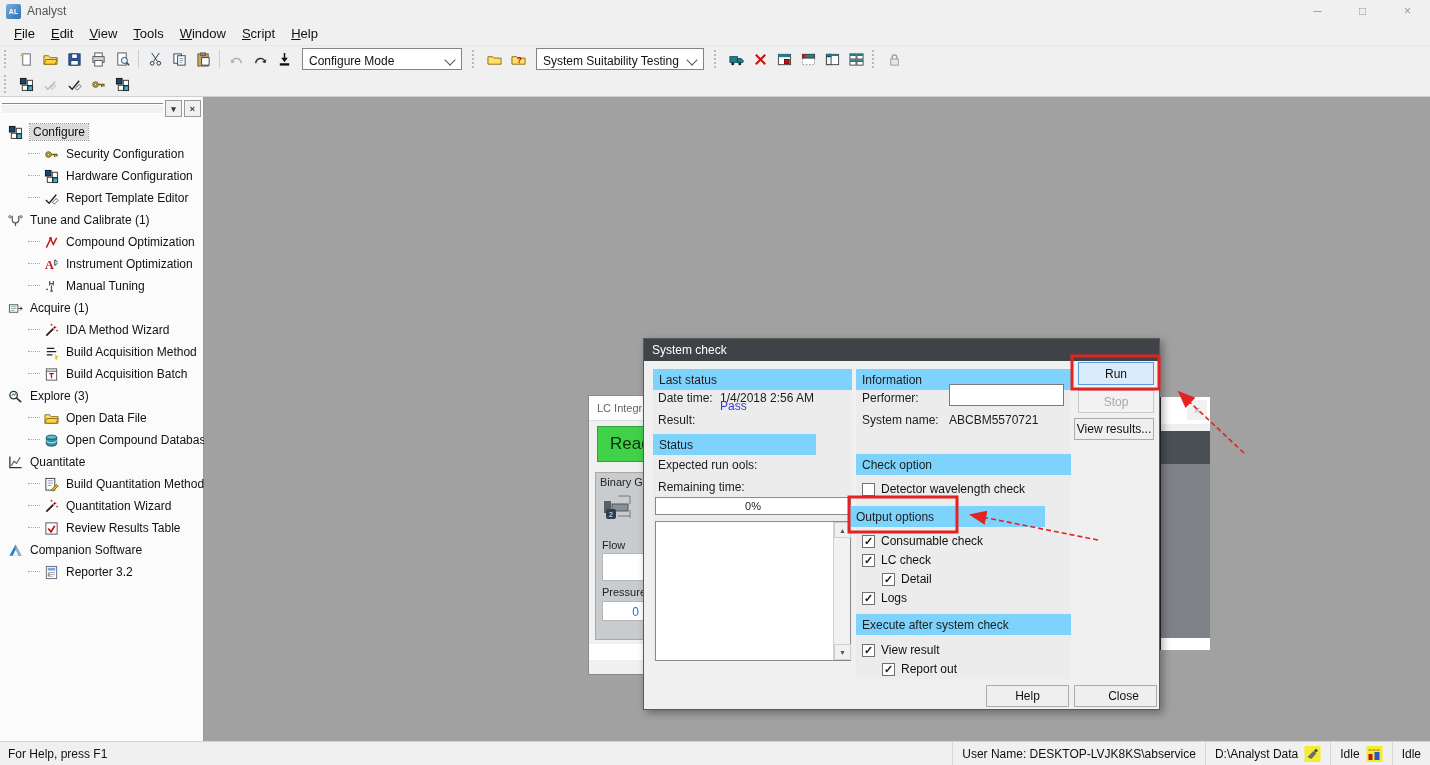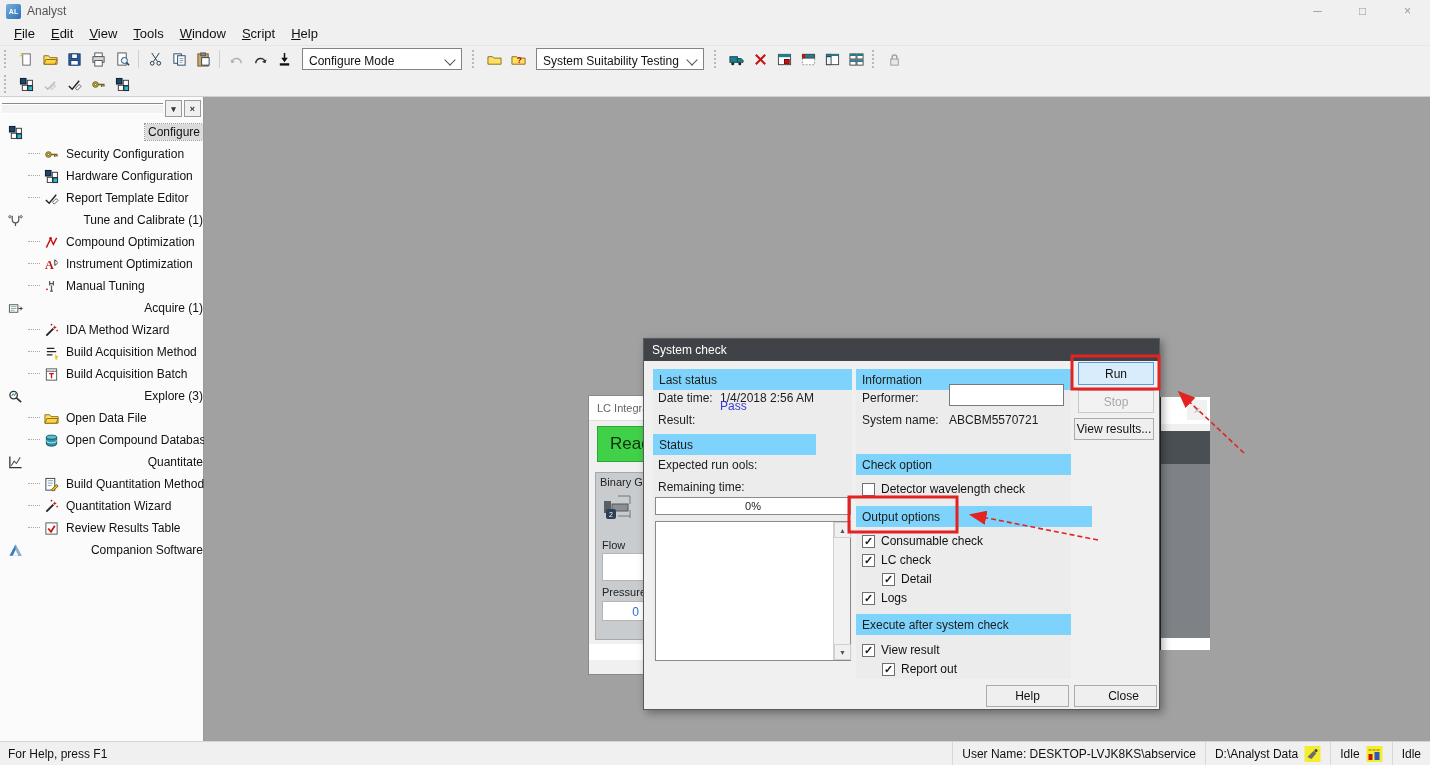--- a/index.html
+++ b/index.html
@@ -27,21 +27,21 @@
   .combo{height:22px;background:#fff;border:1px solid #848484;display:flex;align-items:center;margin:0 6px;padding:4px 4px 0 6px;box-sizing:border-box;}
   .combo .cval{flex:1;font-size:12px;color:#111;white-space:nowrap;overflow:hidden;}
   .chev{width:7px;height:7px;border-right:1.4px solid #555;border-bottom:1.4px solid #555;transform:rotate(45deg);margin:-3px 3px 0 8px;}
   
   #sidebar{position:absolute;left:0;top:97px;width:204px;height:644px;background:#fbfbfb;border-right:1px solid #9a9a9a;box-sizing:border-box;}
   #sidebar-head{height:17px;margin:3px 2px 4px 2px;display:flex;align-items:center;}
   #sidebar-slot{flex:1;height:9px;border-top:1px solid #8a8a8a;border-bottom:1px solid #fff;background:#f2f2f2;box-shadow:inset 0 1px 0 #fff;}
   .shbtn{width:15px;height:15px;border:1px solid #9a9a9a;background:#f0f0f0;display:flex;align-items:center;justify-content:center;font-size:9px;color:#333;margin-left:2px;font-weight:bold;}
   .tree-row{height:22px;display:flex;align-items:center;white-space:nowrap;}
   .tree-row .ticon{width:16px;height:16px;display:flex;align-items:center;justify-content:center;margin-right:7px;flex:none;}
-  .tree-row.lvl0{padding-left:7px;justify-content:space-between;}
+  .tree-row.lvl0{padding-left:7px;}
   .tree-row.lvl1{padding-left:28px;}
   .tree-stub{width:12px;height:1px;border-top:1px dotted #aaa;margin-right:3px;flex:none;}
   .tree-label{font-size:12px;color:#111;}
   .tree-row.selected .tree-label{background:#dcdcdc;outline:1px dotted #9a9a9a;padding:1px 3px;}
   #mdi{position:absolute;left:204px;top:97px;width:1226px;height:644px;background:#a1a1a1;}
   
   #lc-window{position:absolute;left:588px;top:395px;width:160px;height:280px;background:#f0f0f0;border:1px solid #8a8a8a;box-sizing:border-box;z-index:1;}
   #lc-title{height:24px;background:#fff;display:flex;align-items:center;padding-left:8px;color:#666;font-size:11px;border-bottom:1px solid #e0e0e0;}
   #lc-ready{position:absolute;left:8px;top:30px;width:142px;height:36px;background:#41d148;border:1px solid #2da338;color:#0b300e;
     font-size:17px;display:flex;align-items:center;padding-left:12px;box-sizing:border-box;}
@@ -514,20 +514,32 @@
       <div class="tree-row lvl0">
         <span class="ticon">
           <svg width="15" height="15" viewBox="0 0 16 16">
             <path d="M1.5 13.5L8 1.5l6.5 12z" fill="#2d7fc1"></path>
             <path d="M8 1.5l6.5 12H8z" fill="#9ab2c6"></path>
             <path d="M5 13.5L8 7.5l3 6z" fill="#fff"></path>
           </svg>
         </span>
         <span class="tree-label">Companion Software</span>
       </div>
+      <div class="tree-row lvl1">
+        <span class="tree-stub"></span>
+        <span class="ticon">
+          <svg width="15" height="15" viewBox="0 0 16 16">
+            <rect x="2.5" y="1.5" width="11" height="13" fill="#fff" stroke="#667"></rect>
+            <rect x="4" y="3" width="8" height="3" fill="#7aa7d8"></rect>
+            <path d="M4.5 8h7M4.5 10h7M4.5 12h5" stroke="#9ab"></path>
+            <rect x="4" y="8.8" width="2" height="3.2" fill="#c08050"></rect>
+          </svg>
+        </span>
+        <span class="tree-label">Reporter 3.2</span>
+      </div>
     </div>
 </div>
 
 <div id="mdi"></div>
 
 <div id="lc-window">
   <div id="lc-title">LC Integra</div>
   <div id="lc-ready">Ready</div>
   <div id="lc-panel">
     <div class="cap">Binary Gr</div>
@@ -587,21 +599,21 @@
   <div class="dval" style="left:305px;top:74px;">ABCBM5570721</div>
 
   <div class="grphdr" style="left:212px;top:115px;width:215px;">Check option</div>
   <div id="check-option-rows">
       <div class="checkrow" style="left: 218px; top: 142px;">
         <span class="cbx"></span>
         <span class="clab">Detector wavelength check</span>
       </div>
     </div>
 
-  <div class="grphdr" id="output-options-header" style="left:212px;top:167px;width:236px;">Output options</div>
+  <div class="grphdr" id="output-options-header" style="left:206px;top:167px;width:195px;">Output options</div>
   <div id="output-options-rows">
       <div class="checkrow" style="left: 218px; top: 194px;">
         <span class="cbx">✓</span>
         <span class="clab">Consumable check</span>
       </div>
       <div class="checkrow" style="left: 218px; top: 213px;">
         <span class="cbx">✓</span>
         <span class="clab">LC check</span>
       </div>
       <div class="checkrow" style="left: 238px; top: 232px;">

